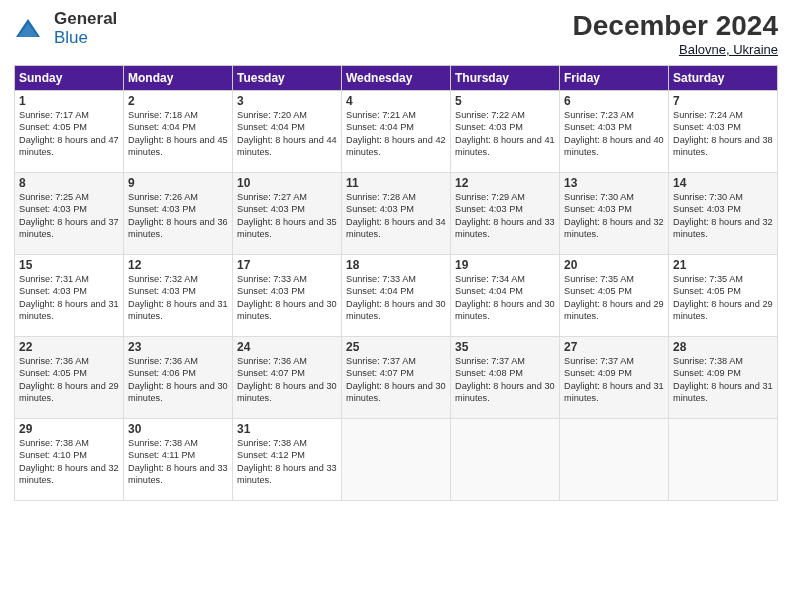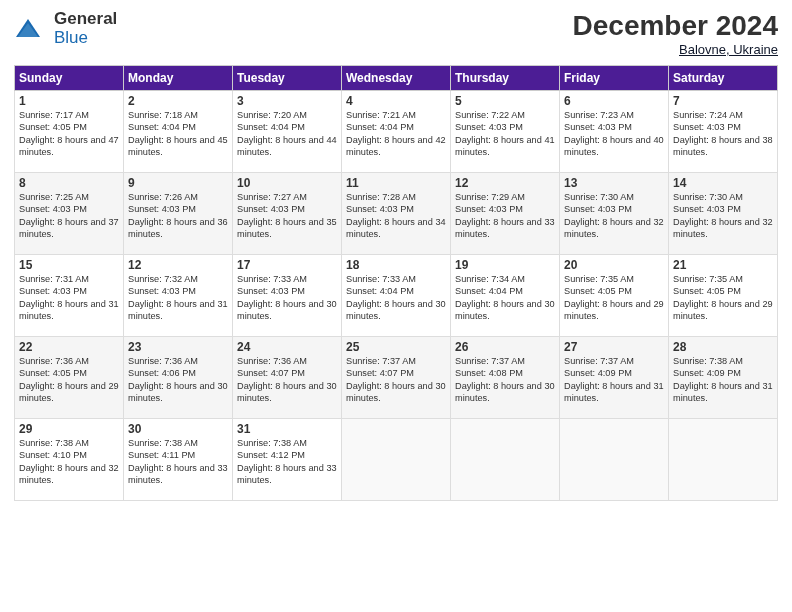--- a/index.html
+++ b/index.html
@@ -162,21 +162,21 @@
           <td><span class="day-num">18</span><span class="cell-text">Sunrise: 7:33 AM<br>Sunset: 4:04 PM<br>Daylight: 8 hours and 30 minutes.</span></td>
           <td><span class="day-num">19</span><span class="cell-text">Sunrise: 7:34 AM<br>Sunset: 4:04 PM<br>Daylight: 8 hours and 30 minutes.</span></td>
           <td><span class="day-num">20</span><span class="cell-text">Sunrise: 7:35 AM<br>Sunset: 4:05 PM<br>Daylight: 8 hours and 29 minutes.</span></td>
           <td><span class="day-num">21</span><span class="cell-text">Sunrise: 7:35 AM<br>Sunset: 4:05 PM<br>Daylight: 8 hours and 29 minutes.</span></td>
         </tr>
         <tr>
           <td><span class="day-num">22</span><span class="cell-text">Sunrise: 7:36 AM<br>Sunset: 4:05 PM<br>Daylight: 8 hours and 29 minutes.</span></td>
           <td><span class="day-num">23</span><span class="cell-text">Sunrise: 7:36 AM<br>Sunset: 4:06 PM<br>Daylight: 8 hours and 30 minutes.</span></td>
           <td><span class="day-num">24</span><span class="cell-text">Sunrise: 7:36 AM<br>Sunset: 4:07 PM<br>Daylight: 8 hours and 30 minutes.</span></td>
           <td><span class="day-num">25</span><span class="cell-text">Sunrise: 7:37 AM<br>Sunset: 4:07 PM<br>Daylight: 8 hours and 30 minutes.</span></td>
-          <td><span class="day-num">26</span><span class="cell-text">Sunrise: 7:37 AM<br>Sunset: 4:08 PM<br>Daylight: 8 hours and 30 minutes.</span></td>
+          <td><span class="day-num">35</span><span class="cell-text">Sunrise: 7:37 AM<br>Sunset: 4:08 PM<br>Daylight: 8 hours and 30 minutes.</span></td>
           <td><span class="day-num">27</span><span class="cell-text">Sunrise: 7:37 AM<br>Sunset: 4:09 PM<br>Daylight: 8 hours and 31 minutes.</span></td>
           <td><span class="day-num">28</span><span class="cell-text">Sunrise: 7:38 AM<br>Sunset: 4:09 PM<br>Daylight: 8 hours and 31 minutes.</span></td>
         </tr>
         <tr>
           <td><span class="day-num">29</span><span class="cell-text">Sunrise: 7:38 AM<br>Sunset: 4:10 PM<br>Daylight: 8 hours and 32 minutes.</span></td>
           <td><span class="day-num">30</span><span class="cell-text">Sunrise: 7:38 AM<br>Sunset: 4:11 PM<br>Daylight: 8 hours and 33 minutes.</span></td>
           <td><span class="day-num">31</span><span class="cell-text">Sunrise: 7:38 AM<br>Sunset: 4:12 PM<br>Daylight: 8 hours and 33 minutes.</span></td>
           <td class="empty-cell"></td>
           <td class="empty-cell"></td>
           <td class="empty-cell"></td>

